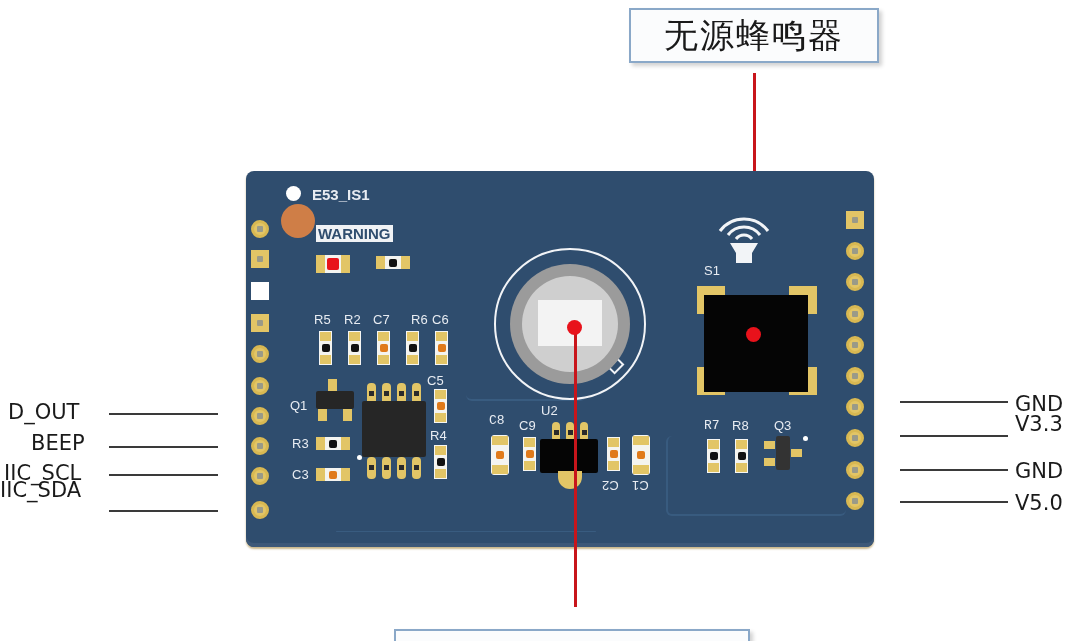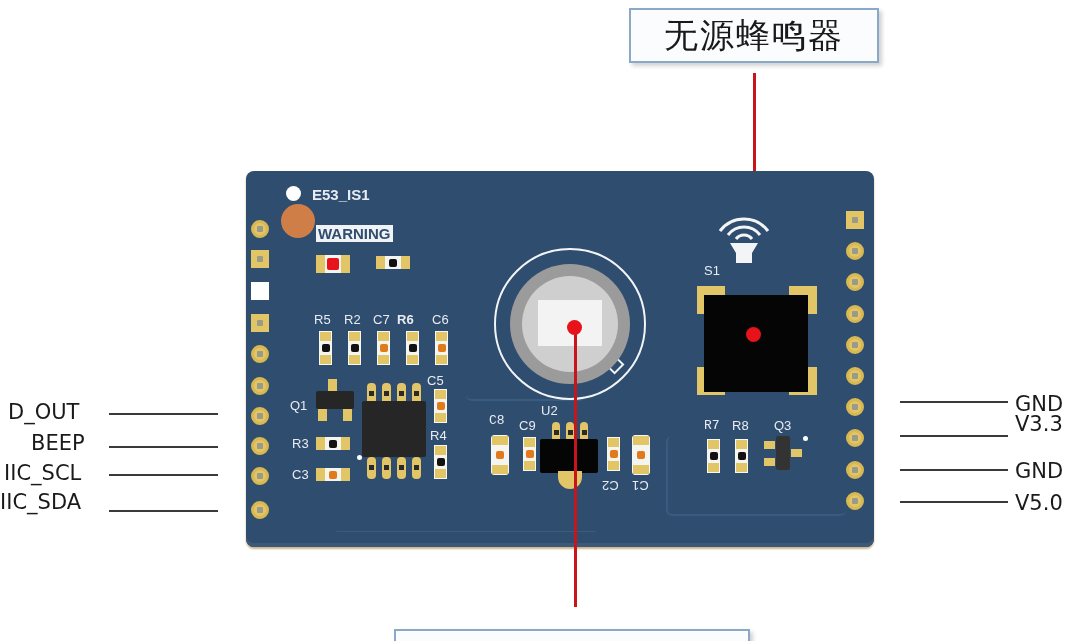--- a/index.html
+++ b/index.html
@@ -109,21 +109,21 @@
   <div class="pin-round" style="left:5px; top:174px;"></div>
   <div class="pin-round" style="left:5px; top:206px;"></div>
   <div class="pin-round" style="left:5px; top:236px;"></div>
   <div class="pin-round" style="left:5px; top:266px;"></div>
   <div class="pin-round" style="left:5px; top:296px;"></div>
   <div class="pin-round" style="left:5px; top:330px;"></div>
 
   <div class="silk" style="left:68px; top:142px;">R5</div>
   <div class="silk" style="left:98px; top:142px;">R2</div>
   <div class="silk" style="left:127px; top:142px;">C7</div>
-  <div class="silk" style="left:151px; top:142px;font-weight:bold;">R6</div>
+  <div class="silk" style="left:165px; top:142px;">R6</div>
   <div class="silk" style="left:186px; top:142px;">C6</div>
 
   <div class="smd-v" style="left:73px; top:160px;">
       <div class="pad"></div>
       <div class="mid">
         <span class="blk"></span>
       </div>
       <div class="pad"></div>
     </div>
   <div class="smd-v" style="left:102px; top:160px;">
@@ -309,21 +309,21 @@
 <div id="bottom-callout" class="callout-box">
   <span></span>
 </div>
 
 <div class="pin-label" style="left:8px; top:402px;">D_OUT</div>
 <div class="lead-line" style="left:109px; top:413px; width:109px;"></div>
 <div class="pin-label" style="left:31px; top:433px;">BEEP</div>
 <div class="lead-line" style="left:109px; top:446px; width:109px;"></div>
 <div class="pin-label" style="left:4px; top:463px;">IIC_SCL</div>
 <div class="lead-line" style="left:109px; top:474px; width:109px;"></div>
-<div class="pin-label" style="left:0px; top:492px;">IIC_SDA</div>
+<div class="pin-label" style="left:0px; top:480px;">IIC_SDA</div>
 <div class="lead-line" style="left:109px; top:510px; width:109px;"></div>
 
 <div class="lead-line" style="left:900px; top:401px; width:108px;"></div>
 <div class="pin-label" style="left:1015px; top:394px;">GND</div>
 <div class="lead-line" style="left:900px; top:435px; width:108px;"></div>
 <div class="pin-label" style="left:1015px; top:414px;">V3.3</div>
 <div class="lead-line" style="left:900px; top:469px; width:108px;"></div>
 <div class="pin-label" style="left:1015px; top:461px;">GND</div>
 <div class="lead-line" style="left:900px; top:501px; width:108px;"></div>
 <div class="pin-label" style="left:1015px; top:493px;">V5.0</div>

